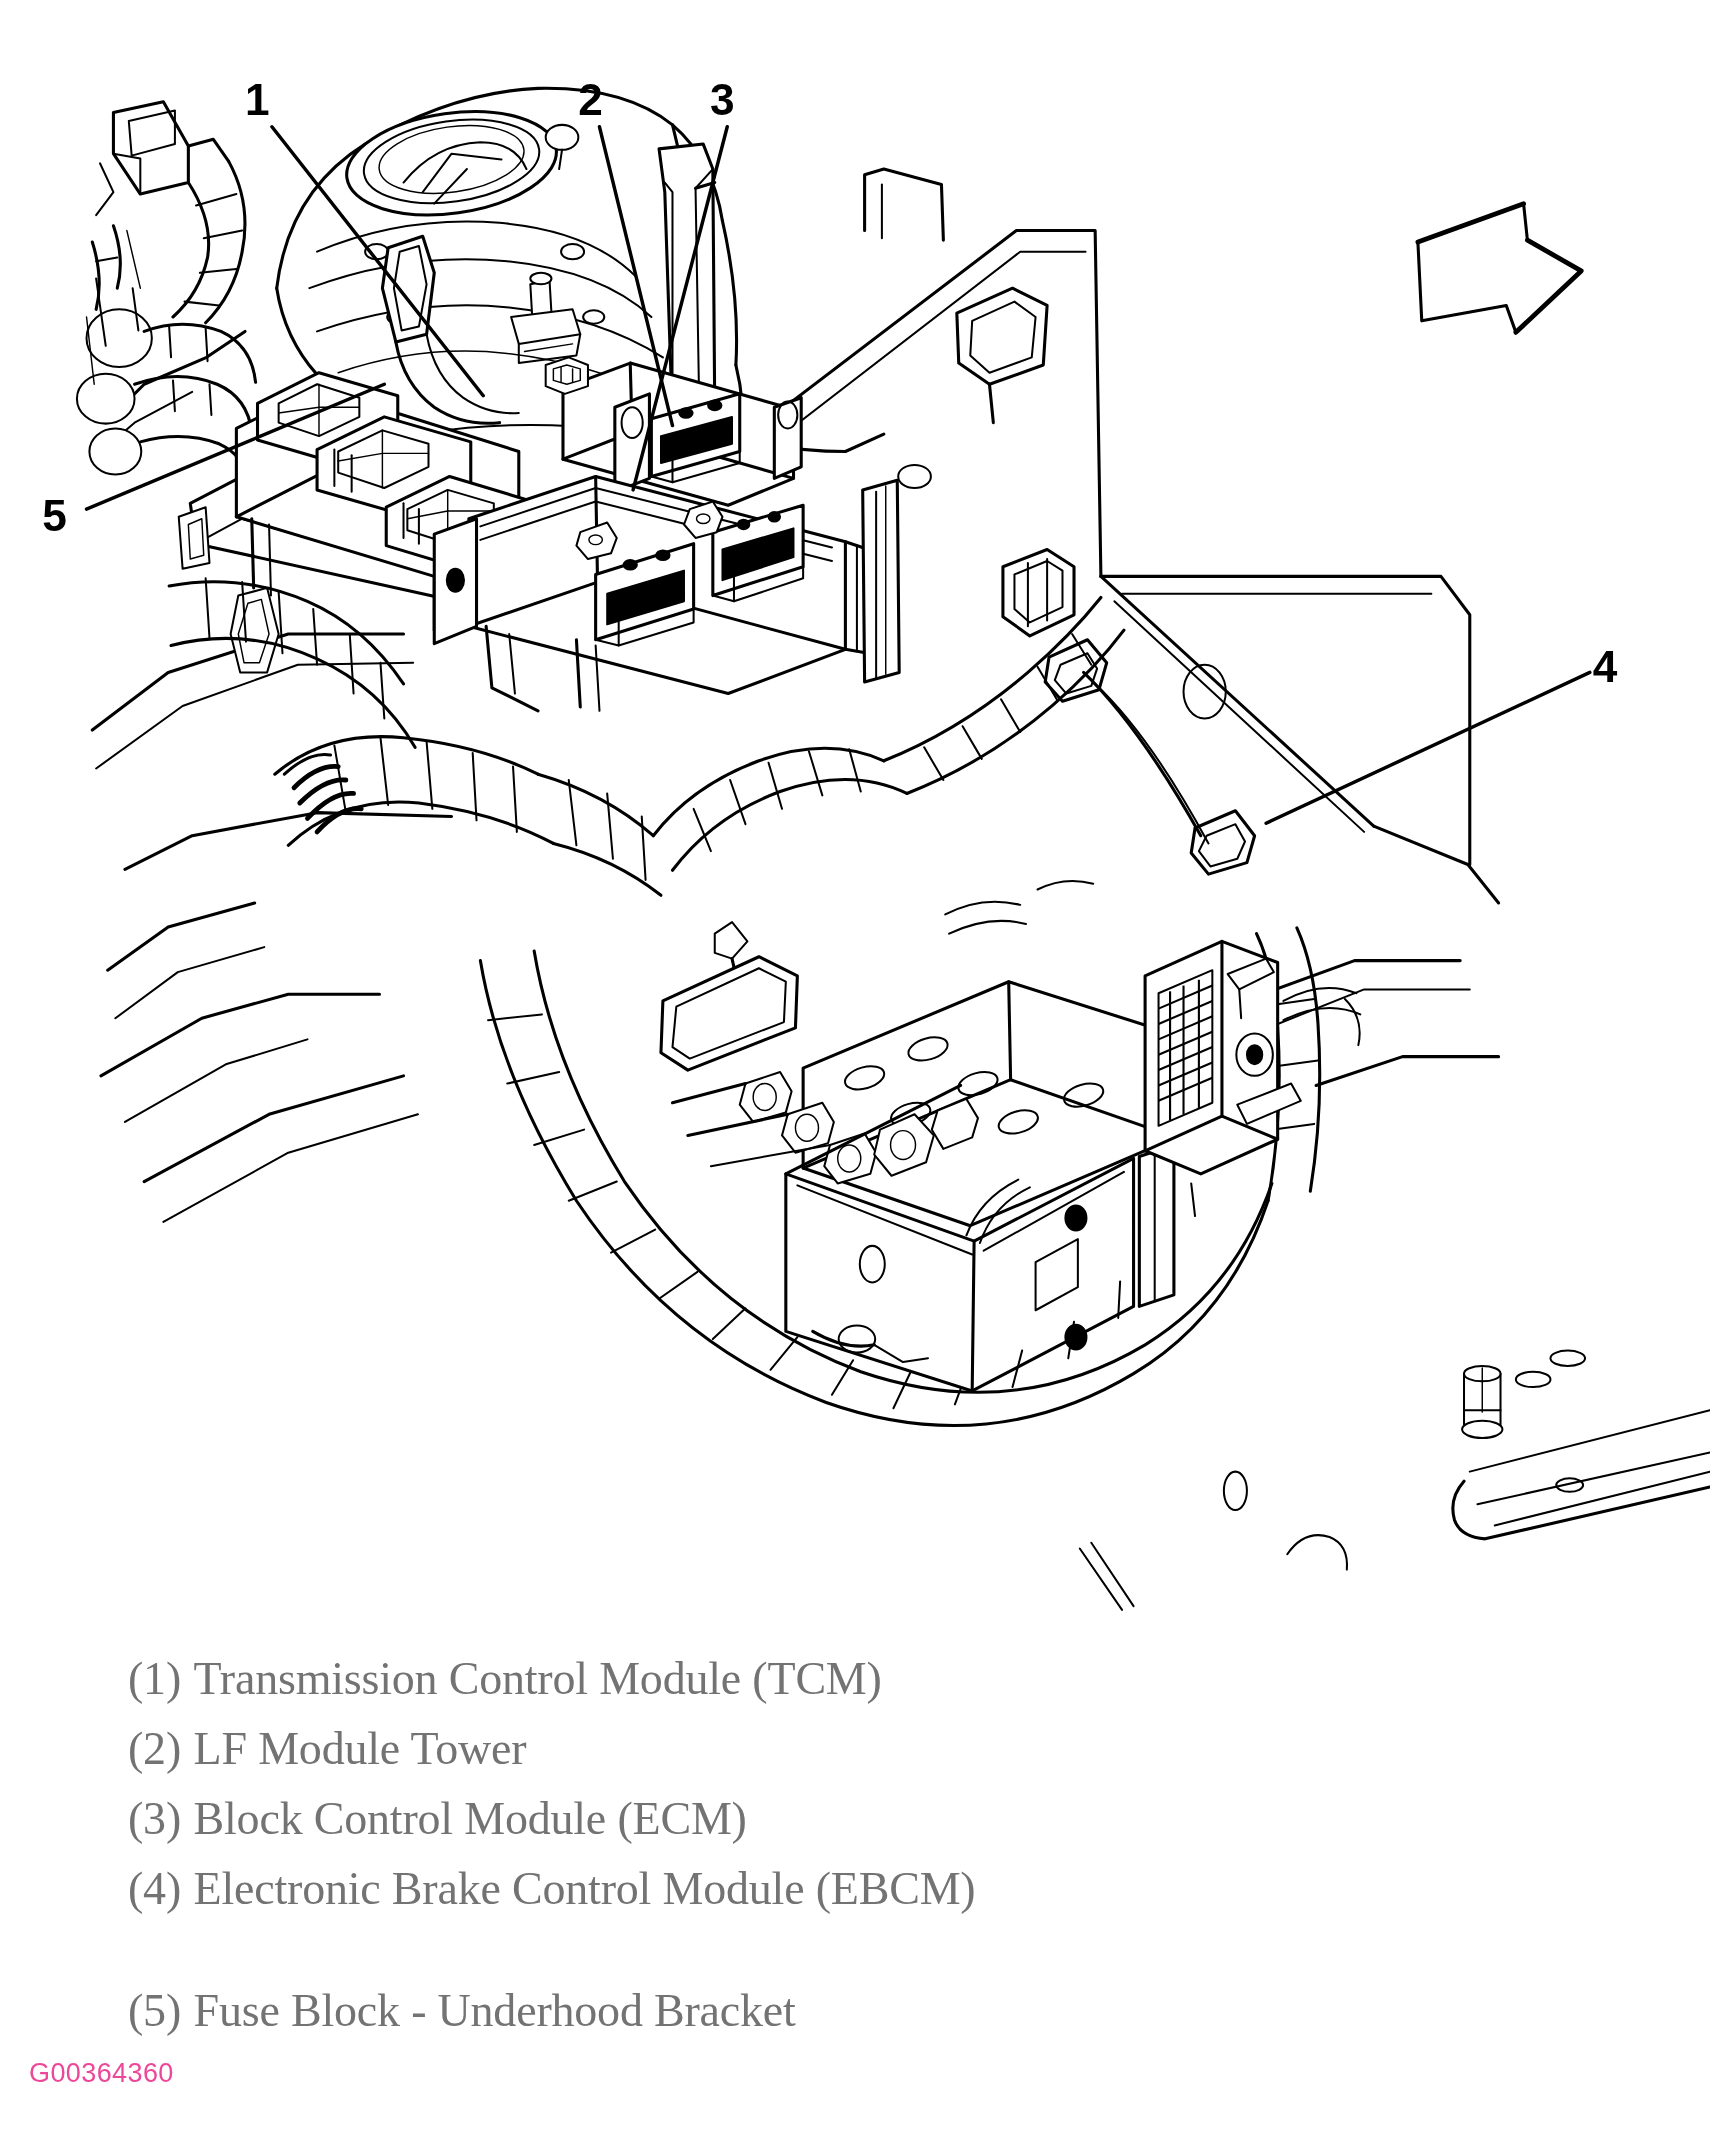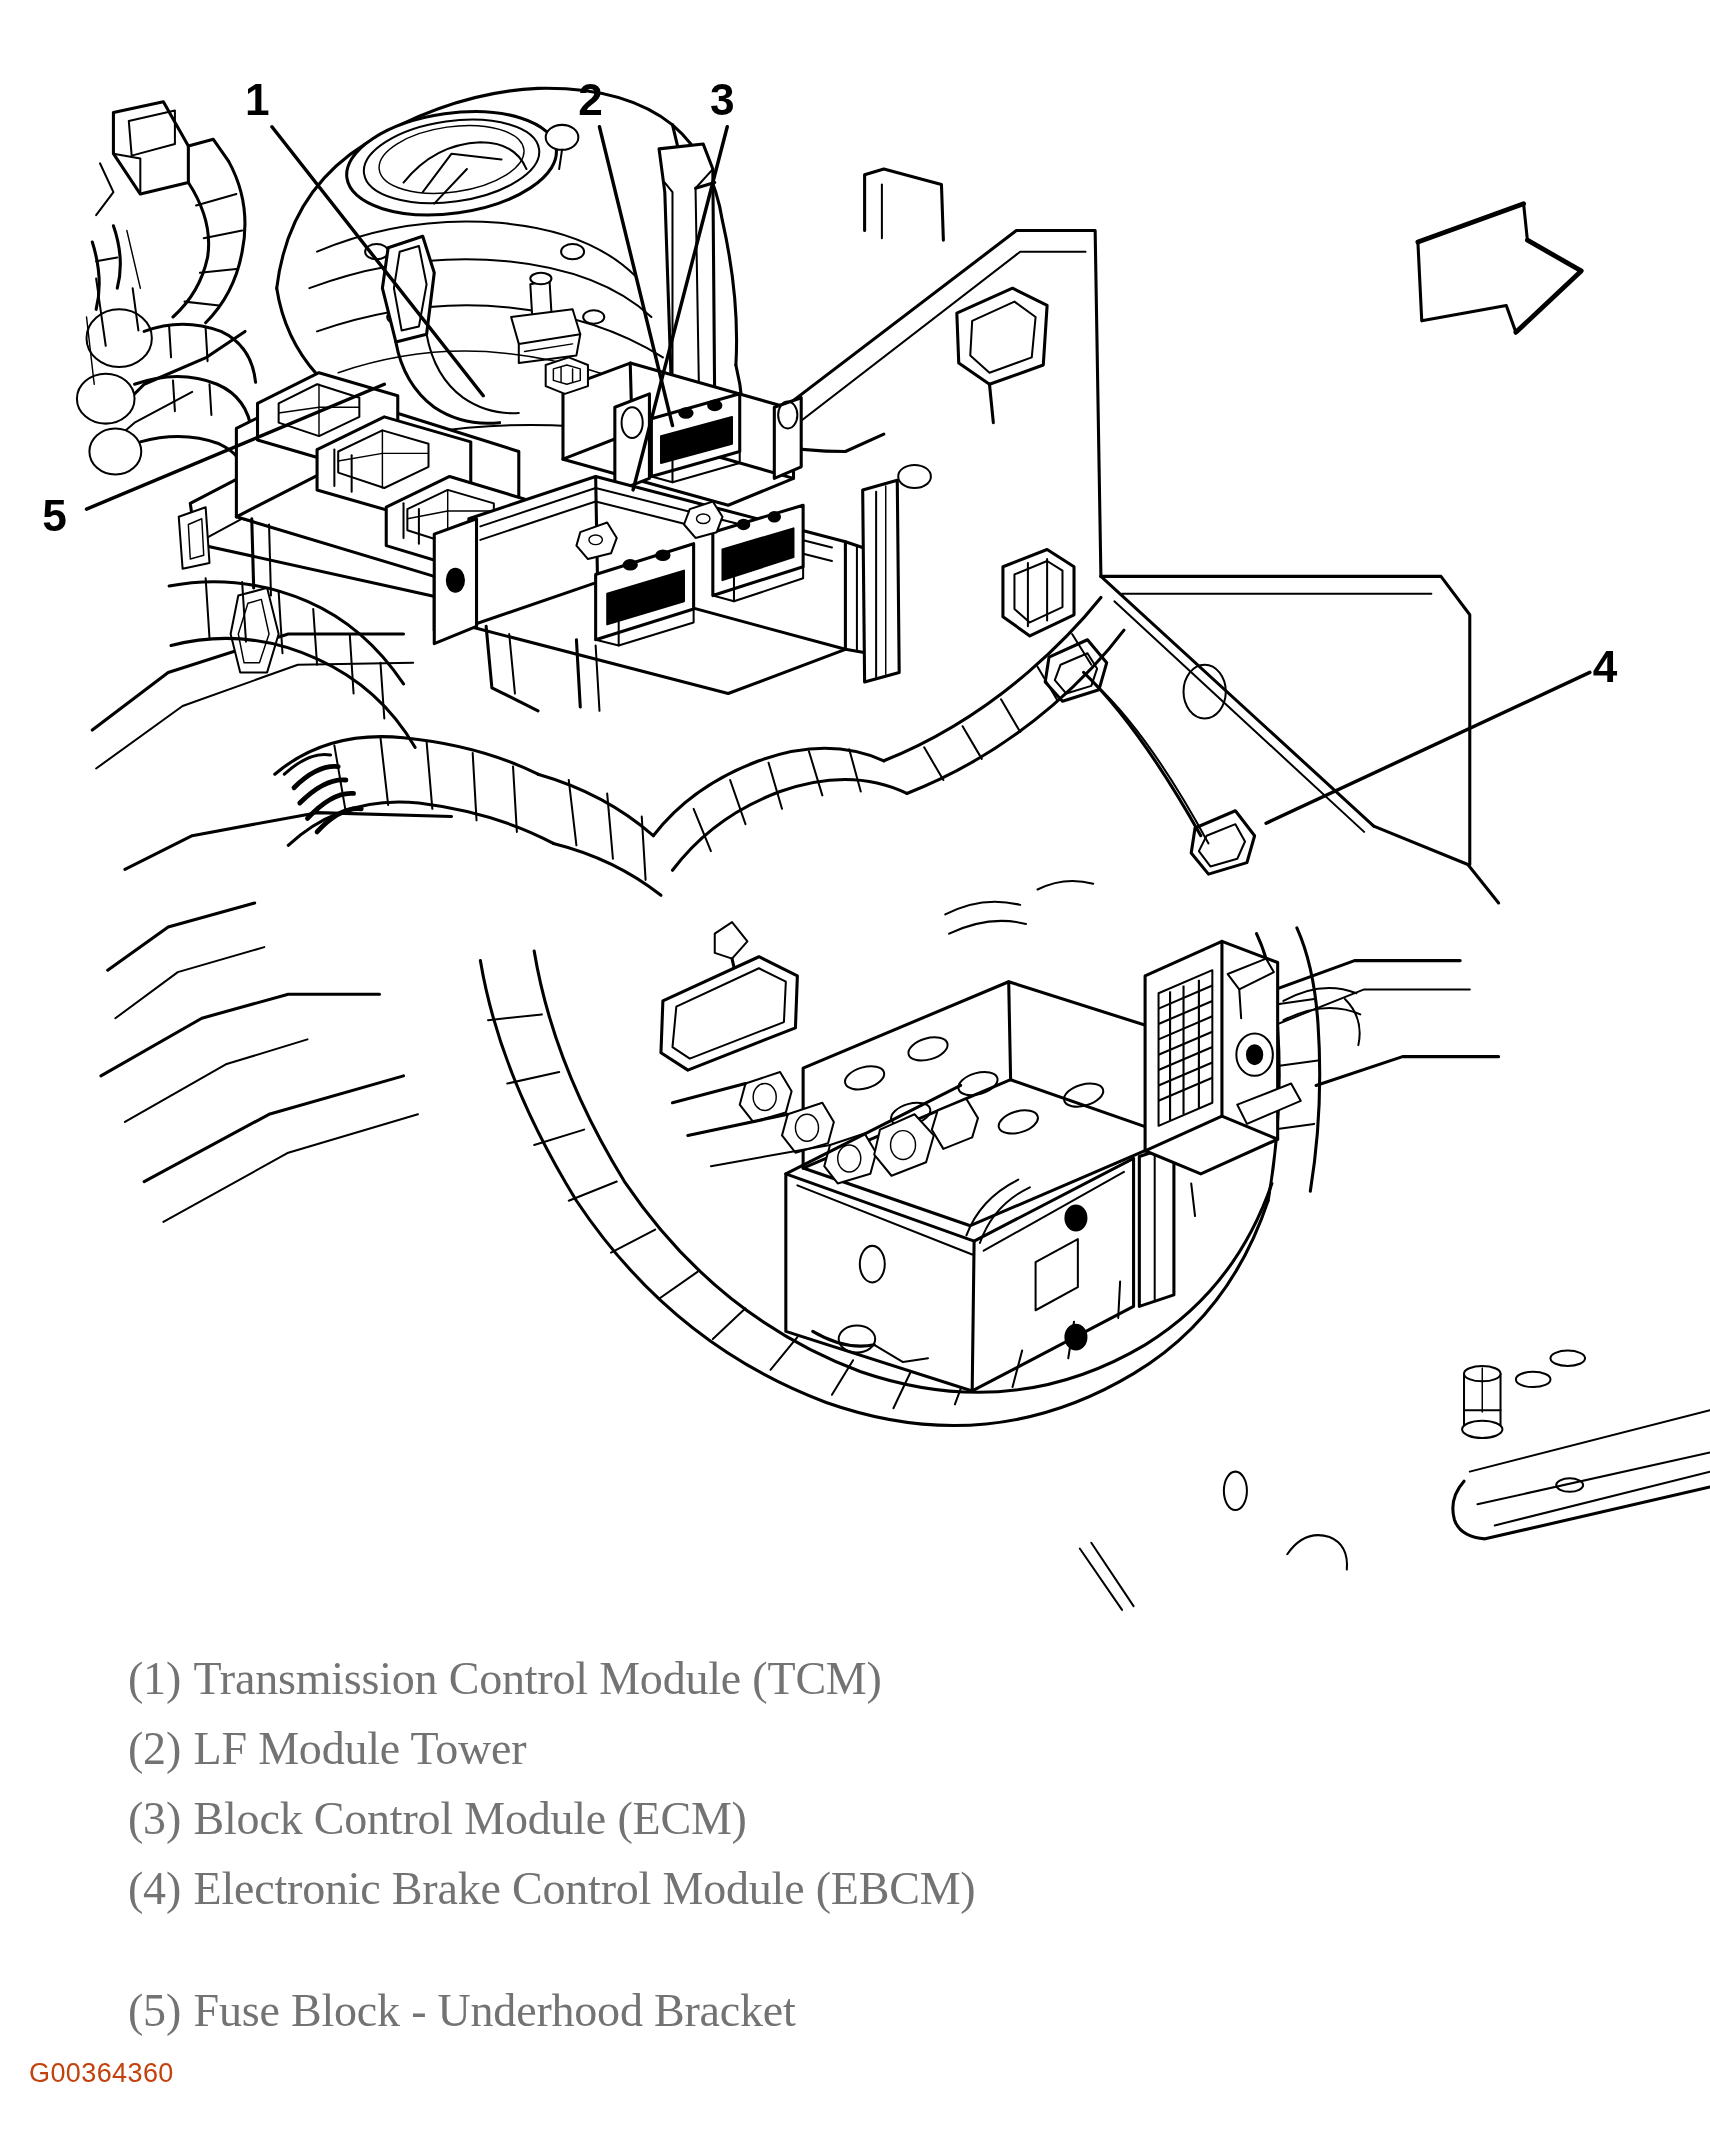--- a/index.html
+++ b/index.html
@@ -68,21 +68,21 @@
   }
   .legend-line .idx { margin-right: 12.5px; }
 
   #figure-id {
     position: absolute;
     left: 29px;
     top: 2058px;
     font-family: "Liberation Sans", sans-serif;
     font-size: 27px;
     letter-spacing: 0.4px;
-    color: #c2410c;
+    color: #ec4899;
   }
 </style>
 </head>
 <body>
 
 <div id="figure-area">
 <svg id="figure-svg" viewBox="0 0 1780 1700" xmlns="http://www.w3.org/2000/svg">
 
   <g>
     <path class="ln" d="M120 430 L150 400 L215 372 L255 345"></path>

